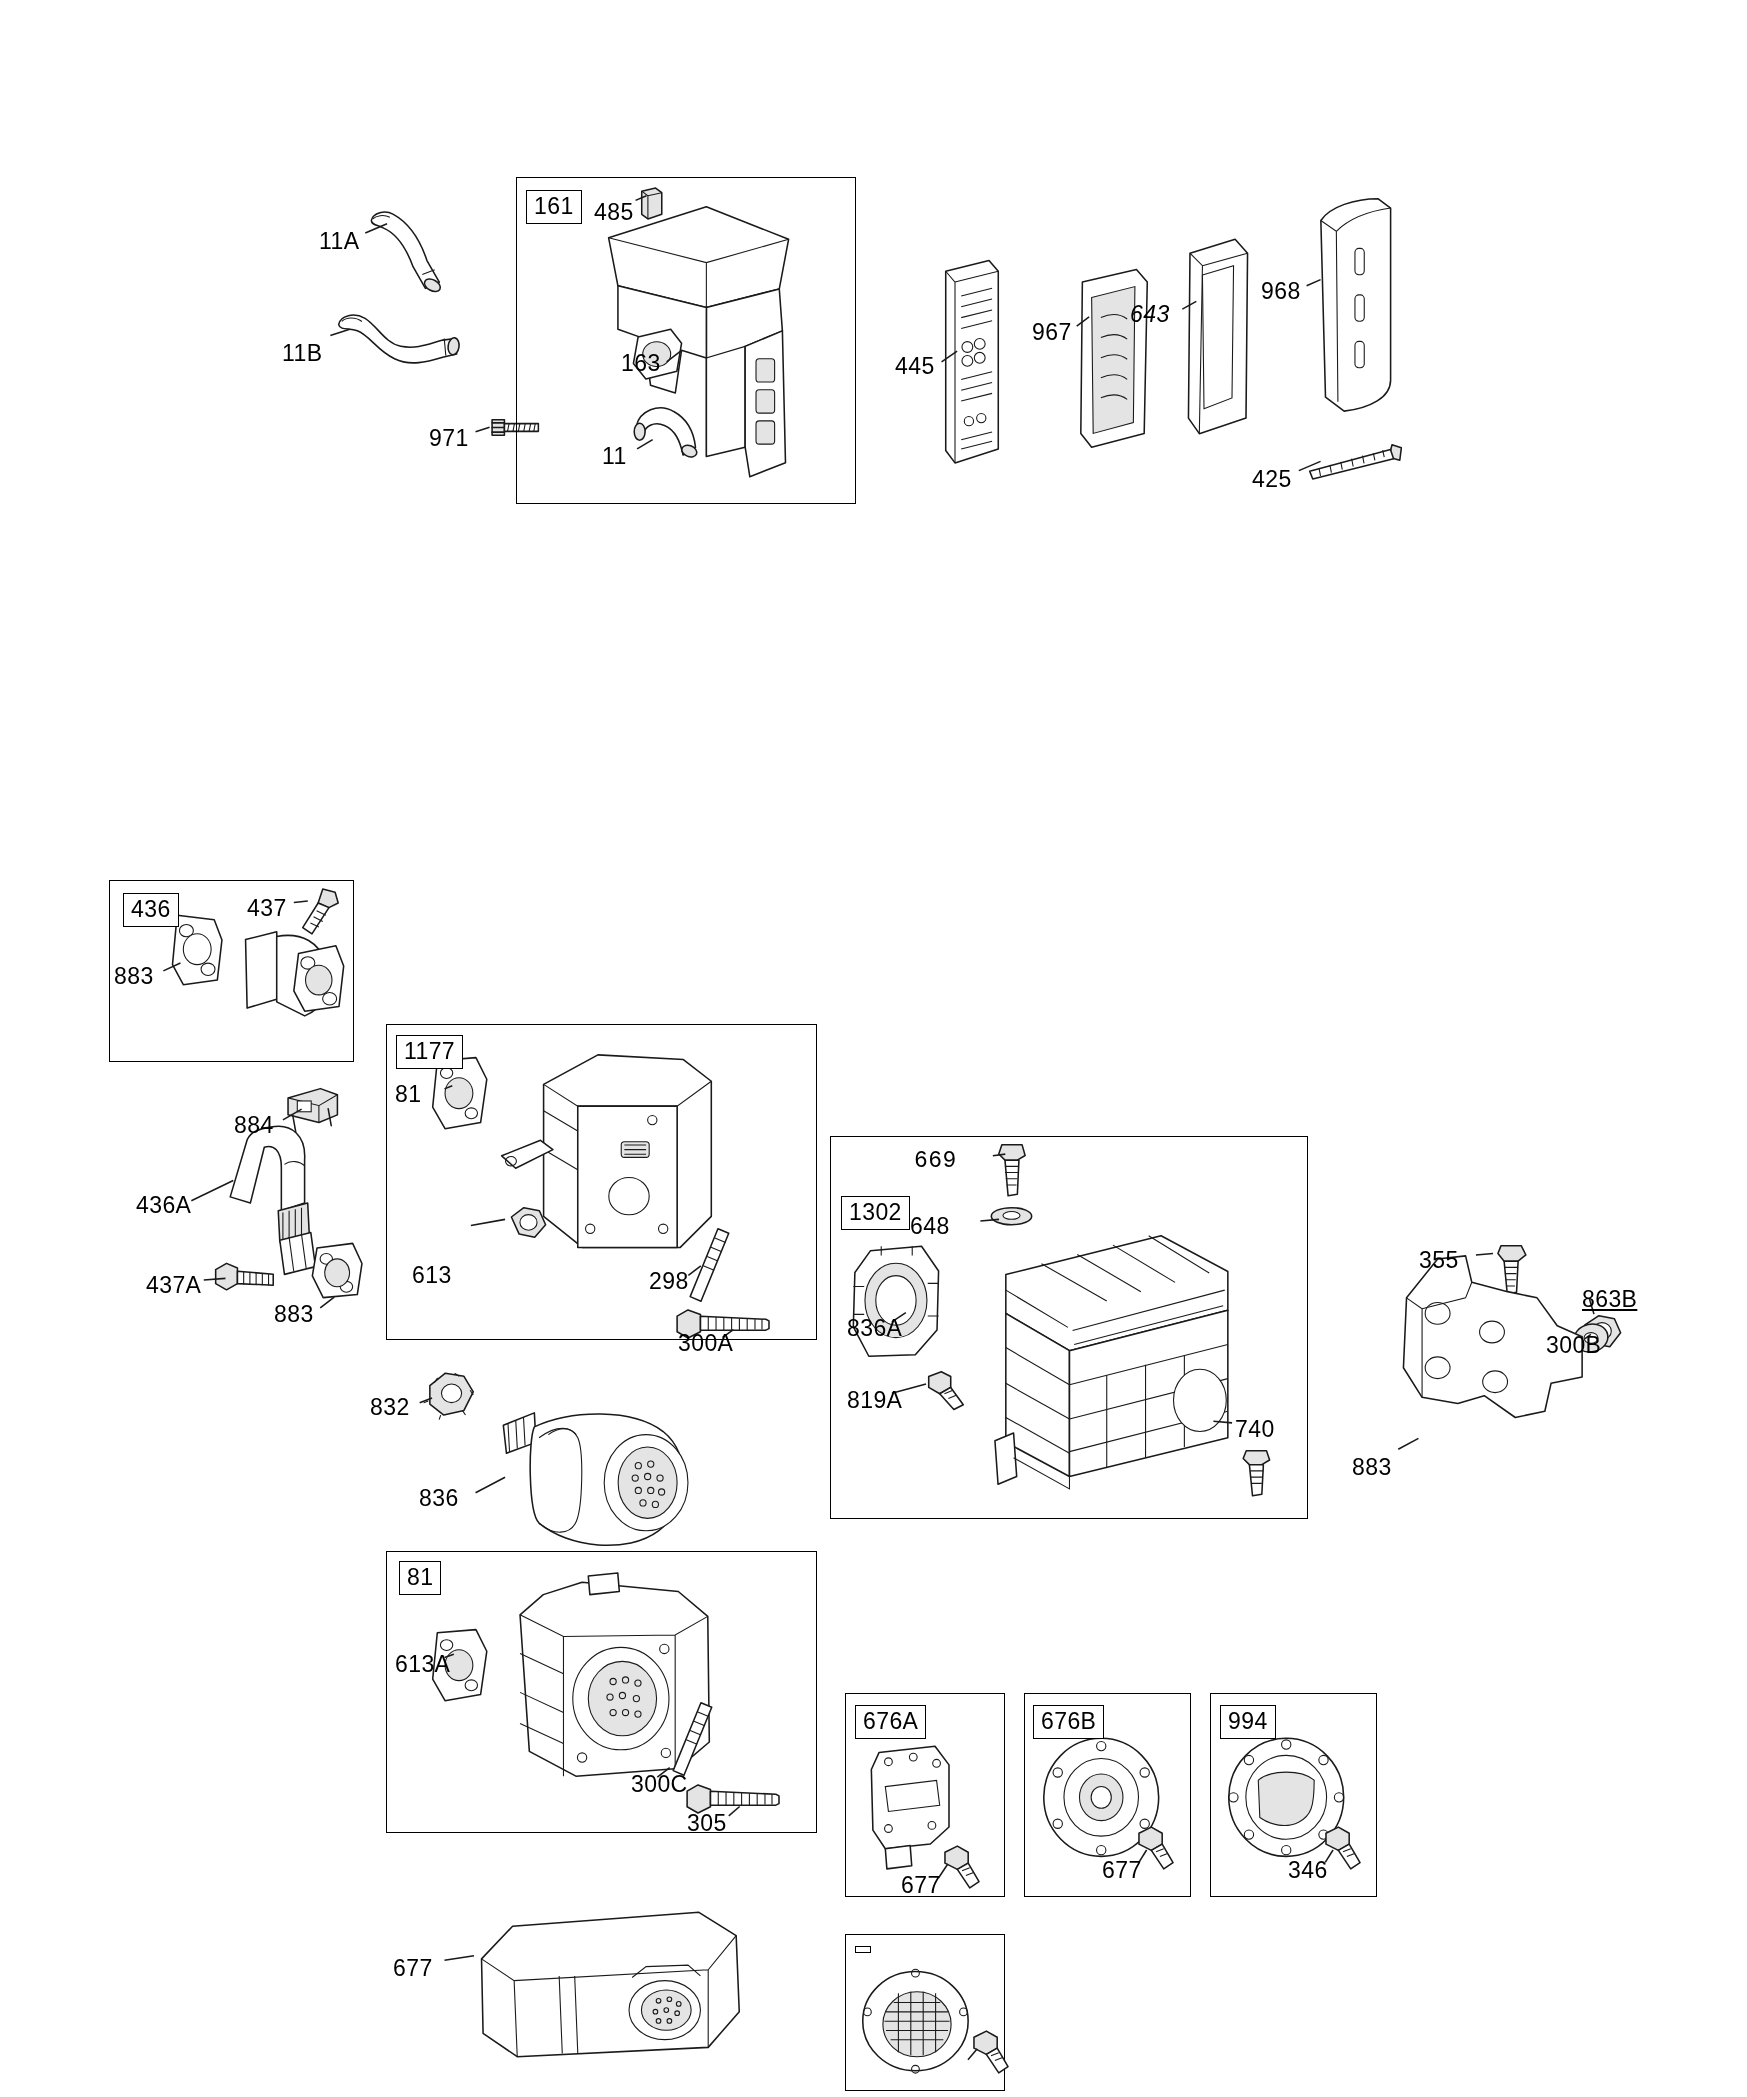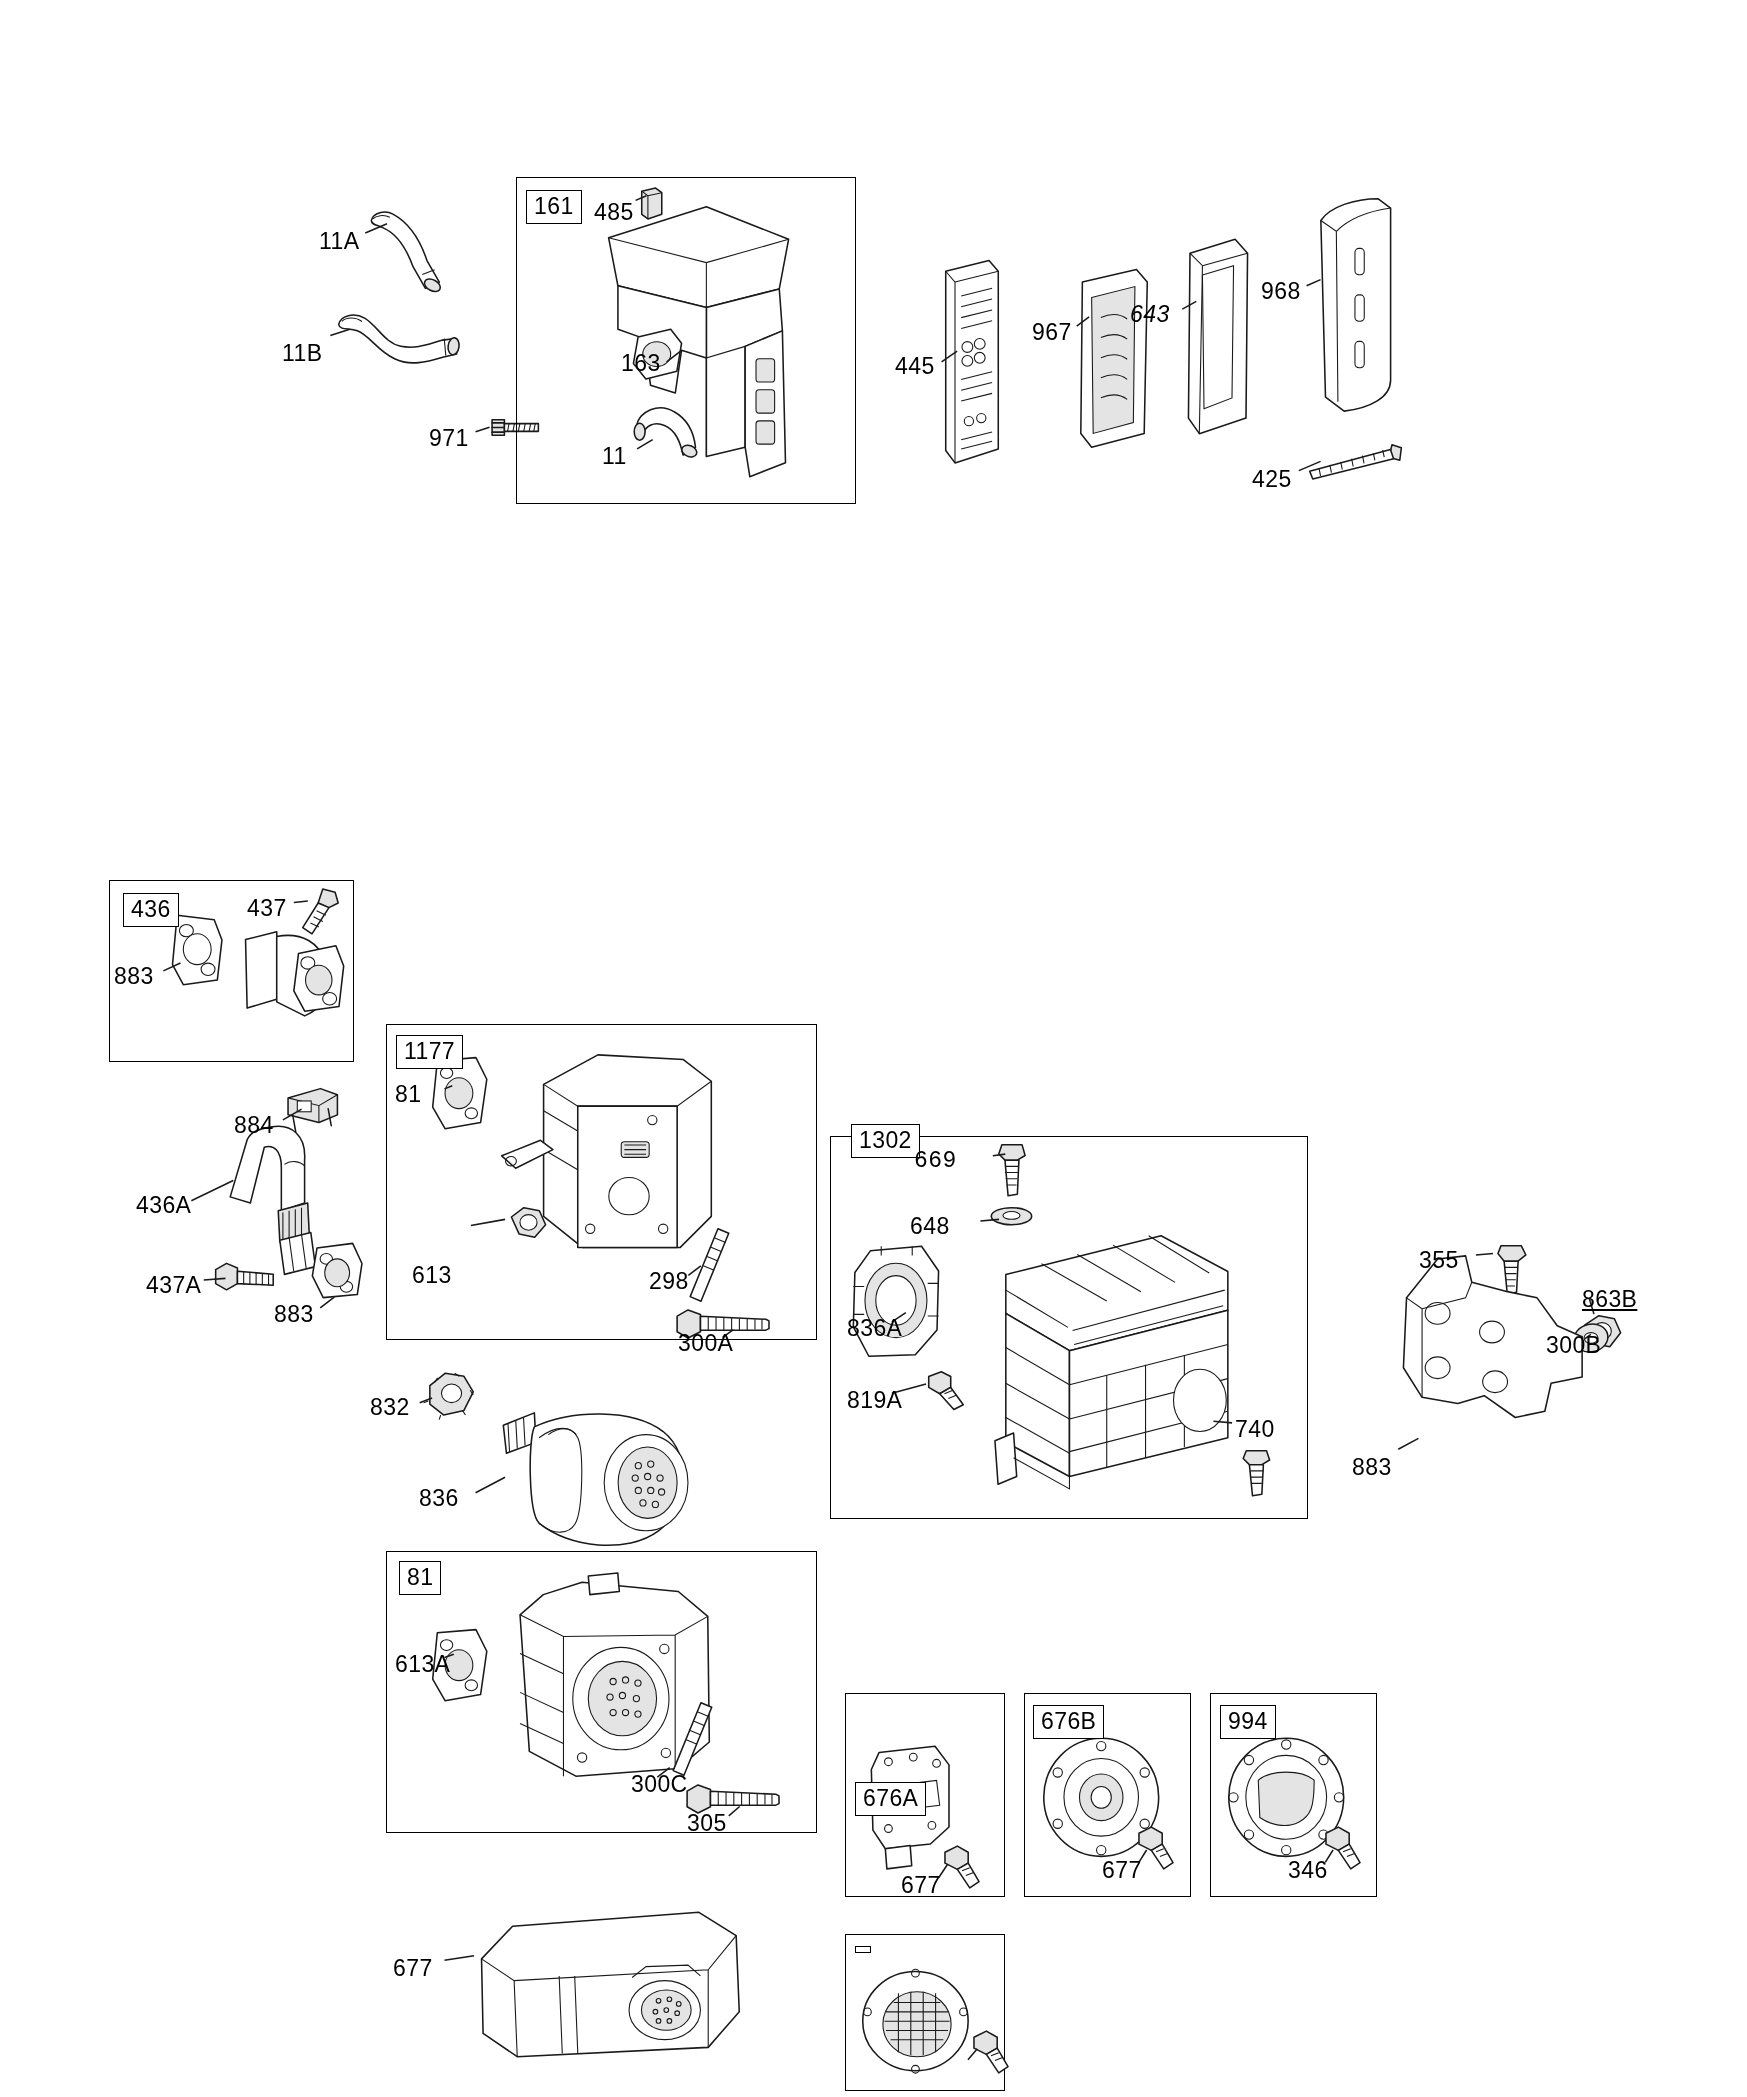--- a/index.html
+++ b/index.html
@@ -680,23 +680,23 @@
       <path d="M1208 2418 L1220 2400"></path>
       <path d="M1466 2398 L1476 2382"></path>
       <path d="M1706 2398 L1716 2382"></path>
       <path d="M1246 2652 L1258 2638"></path>
     </g>
   </svg>
 
   <div class="lbl boxed" style="left:526px; top:190px;">161</div>
   <div class="lbl boxed" style="left:123px; top:893px;">436</div>
   <div class="lbl boxed" style="left:396px; top:1035px;">1177</div>
-  <div class="lbl boxed" style="left:841px; top:1124px;margin-left:10px;">1302</div>
+  <div class="lbl boxed" style="left:841px; top:1196px;">1302</div>
   <div class="lbl boxed" style="left:399px; top:1561px;">81</div>
-  <div class="lbl boxed" style="left:855px; top:1782px;">676A</div>
+  <div class="lbl boxed" style="left:855px; top:1705px;">676A</div>
   <div class="lbl boxed" style="left:1033px; top:1705px;">676B</div>
   <div class="lbl boxed" style="left:1220px; top:1705px;">994</div>
   <div class="lbl boxed" style="left:855px; top:1946px;"></div>
 
   <div class="lbl" style="left:319px; top:228px;">11A</div>
   <div class="lbl" style="left:282px; top:340px;">11B</div>
   <div class="lbl" style="left:429px; top:425px;">971</div>
   <div class="lbl" style="left:594px; top:199px;">485</div>
   <div class="lbl" style="left:621px; top:350px;">163</div>
   <div class="lbl" style="left:602px; top:443px;">11</div>

